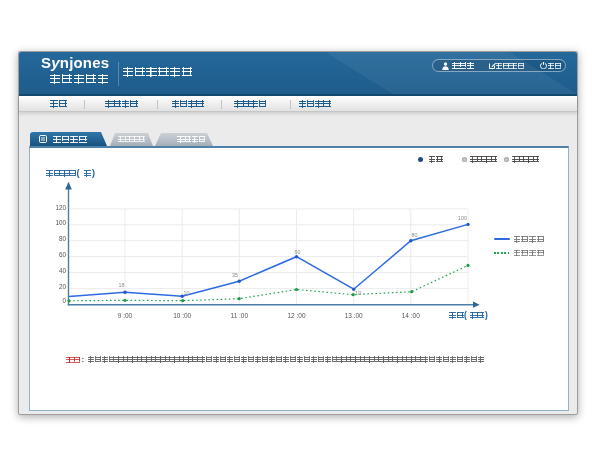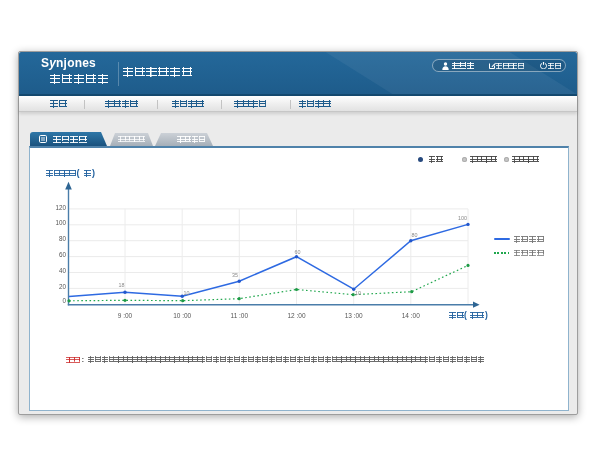--- a/index.html
+++ b/index.html
@@ -24,21 +24,21 @@
 <div class="abs" style="left:17.5px;top:51px;width:560px;height:364px;
  background:#ebebeb;border:1px solid #9d9d9d;border-radius:2px;
  box-shadow:0 2px 9px rgba(0,0,0,.33)">
 <div class="abs" style="left:0;top:0;width:100%;height:44px;
  background:linear-gradient(180deg,#24689a 0%,#1e5c8b 100%);
  border-bottom:2px solid #14496f;border-radius:2px 2px 0 0;overflow:hidden">
 <div class="abs" style="left:0;top:0;width:100%;height:100%;
  background:rgba(255,255,255,.055);clip-path:polygon(55% 0,88% 0,100% 100%,67% 100%)"></div>
 </div>
 <div class="abs" style="left:22.5px;top:3.5px;width:90px;height:14px;color:#fff;
- font-size:12px;font-weight:bold;letter-spacing:.2px;line-height:14px">S<span style="font-style:italic">y</span>njones</div>
+ font-size:15px;font-weight:bold;letter-spacing:.2px;line-height:14px">S<span style="font-style:italic">y</span>njones</div>
 <div class="zr" style="left:31.299999999999997px;top:22.099999999999994px;color:#fff;--s:10.0px;--g:2.0px"><i class="z"></i><i class="z2"></i><i class="z"></i><i class="z2"></i><i class="z"></i></div>
 <div class="abs" style="left:99px;top:10px;width:1px;height:24px;background:rgba(255,255,255,.25)"></div>
 <div class="zr" style="left:104.2px;top:15.200000000000003px;color:#fff;--s:10.2px;--g:1.700000000000001px"><i class="z"></i><i class="z2"></i><i class="z"></i><i class="z2"></i><i class="z"></i><i class="z2"></i></div>
 <div class="abs" style="left:413.2px;top:7px;width:134.6px;height:13px;
  border:1px solid rgba(255,255,255,.45);border-radius:7px;background:rgba(0,0,0,.10)"></div>
 <svg class="abs" style="left:423.5px;top:9.8px" width="7" height="8" viewBox="0 0 7 8">
 <circle cx="3.5" cy="2" r="1.7" fill="#fff"></circle>
       <path d="M0.3 8 C0.3 5.4 1.6 4.3 3.5 4.3 C5.4 4.3 6.7 5.4 6.7 8 Z" fill="#fff"></path>
     </svg>
 <div class="zr" style="left:433.2px;top:10.299999999999997px;color:#fff;--s:6.9px;--g:0.7999999999999998px"><i class="z"></i><i class="z2"></i><i class="z"></i></div>

